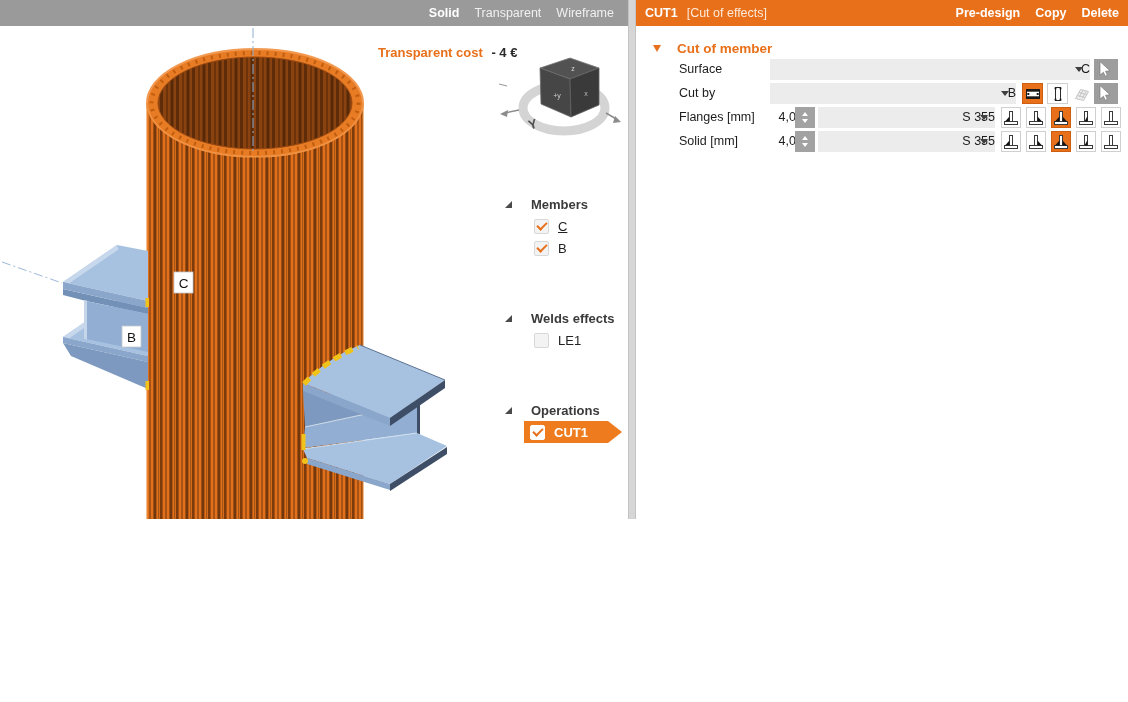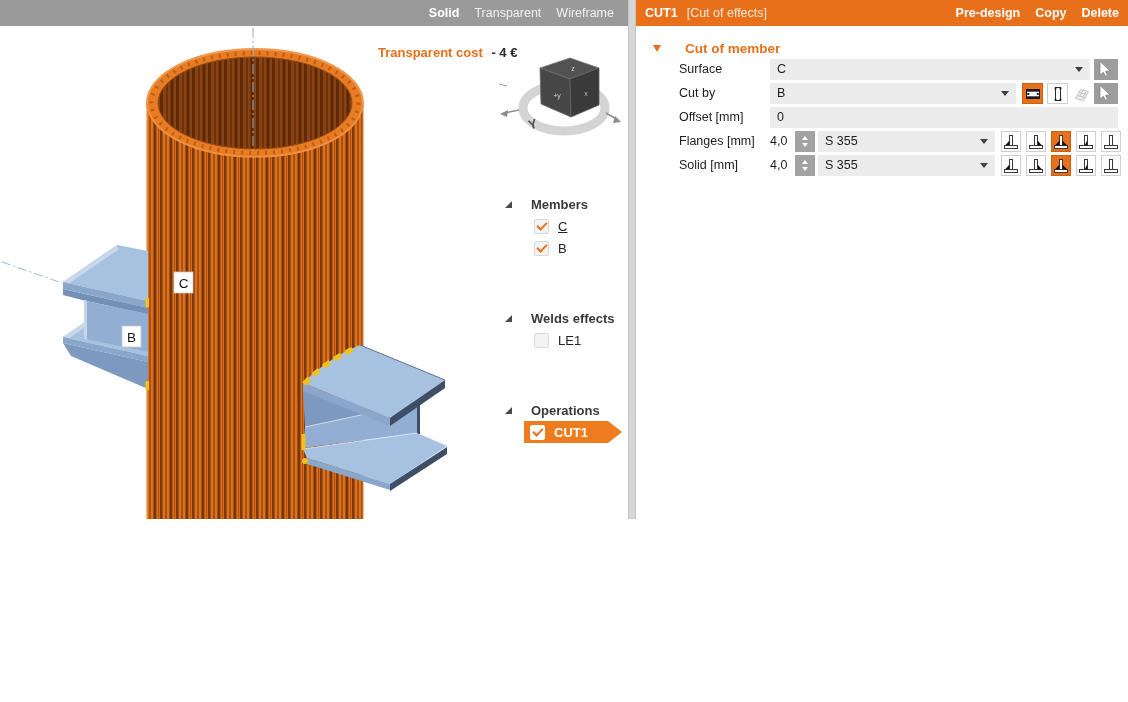--- a/index.html
+++ b/index.html
@@ -1,17 +1,17 @@
 <!DOCTYPE html>
 <html><head>
 <meta charset="utf-8">
 <style>
   html,body{margin:0;padding:0;background:#fff;}
   .app{position:relative;width:1128px;height:519px;background:#14532d;overflow:hidden;
-       font-family:"Liberation Sans",sans-serif;-webkit-font-smoothing:antialiased;}
+       font-family:"Liberation Sans",sans-serif;text-align:right;-webkit-font-smoothing:antialiased;}
 
   
   .topbar-left{position:absolute;left:0;top:0;width:628px;height:26px;background:#9a9a9a;
     display:flex;align-items:center;justify-content:flex-end;gap:15px;padding-right:14px;
     box-sizing:border-box;color:#f0f0f0;font-size:12.5px;}
   .vm{cursor:default;}
   .vm.active{font-weight:bold;color:#fff;}
   .divider{position:absolute;left:628px;top:0;width:8px;height:702px;background:#d6d6d6;
     border-left:1px solid #c3c3c3;border-right:1px solid #c3c3c3;box-sizing:border-box;}
   .topbar-right{position:absolute;left:636px;top:0;width:492px;height:26px;background:#e8701a;
@@ -43,21 +43,21 @@
   .t-item.selected::after{content:"";position:absolute;right:-14px;top:0;
       border-top:11px solid transparent;border-bottom:11px solid transparent;border-left:14px solid #ee7c1e;}
   .t-item.selected .cb{background:#fff;border-color:#fff;}
 
   
   .panel{position:absolute;left:636px;top:26px;width:492px;height:676px;background:#fff;
      font-size:12.5px;color:#1c1c1c;}
   .sec-h{display:flex;align-items:center;height:22px;margin-top:11px;}
   .otri{margin-left:17px;width:0;height:0;border-top:7px solid #e8701a;
      border-left:4.5px solid transparent;border-right:4.5px solid transparent;}
-  .sec-title{margin-left:24px;color:#e8701a;font-weight:bold;font-size:13.5px;}
+  .sec-title{margin-left:16px;color:#e8701a;font-weight:bold;font-size:13.5px;}
   .prow{position:relative;height:22px;margin-bottom:2px;}
   .plabel{position:absolute;left:43px;top:3px;}
   .sel{position:absolute;top:0;height:21px;background:#ececec;line-height:21px;
      padding-left:7px;box-sizing:border-box;cursor:default;}
   .sel::after{content:"";position:absolute;right:7px;top:8px;
      border-top:5px solid #3f3f3f;border-left:4px solid transparent;border-right:4px solid transparent;}
   .s-member{left:134px;width:320px;}
   .s-cutby{left:134px;width:246px;}
   .s-method{left:134px;width:348px;}
   .s-mat{left:182px;width:177px;}
@@ -317,24 +317,20 @@
         </svg>
       </button>
       <button class="ptr-btn">
           <svg width="24" height="21" viewBox="0 0 24 21">
             <use href="#ptr-icon"></use>
           </svg>
         </button>
     </div>
 
 
-    <div class="prow">
-      <span class="plabel">Offset [mm]</span>
-      <div class="inp"><span>0</span></div>
-    </div>
 
 
     <div class="prow">
       <span class="plabel">Flanges [mm]</span>
       <span class="num">4,0</span>
       <button class="spin">
           <span class="up"></span>
           <span class="dn"></span>
         </button>
       <div class="sel s-mat"><span>S 355</span></div>

